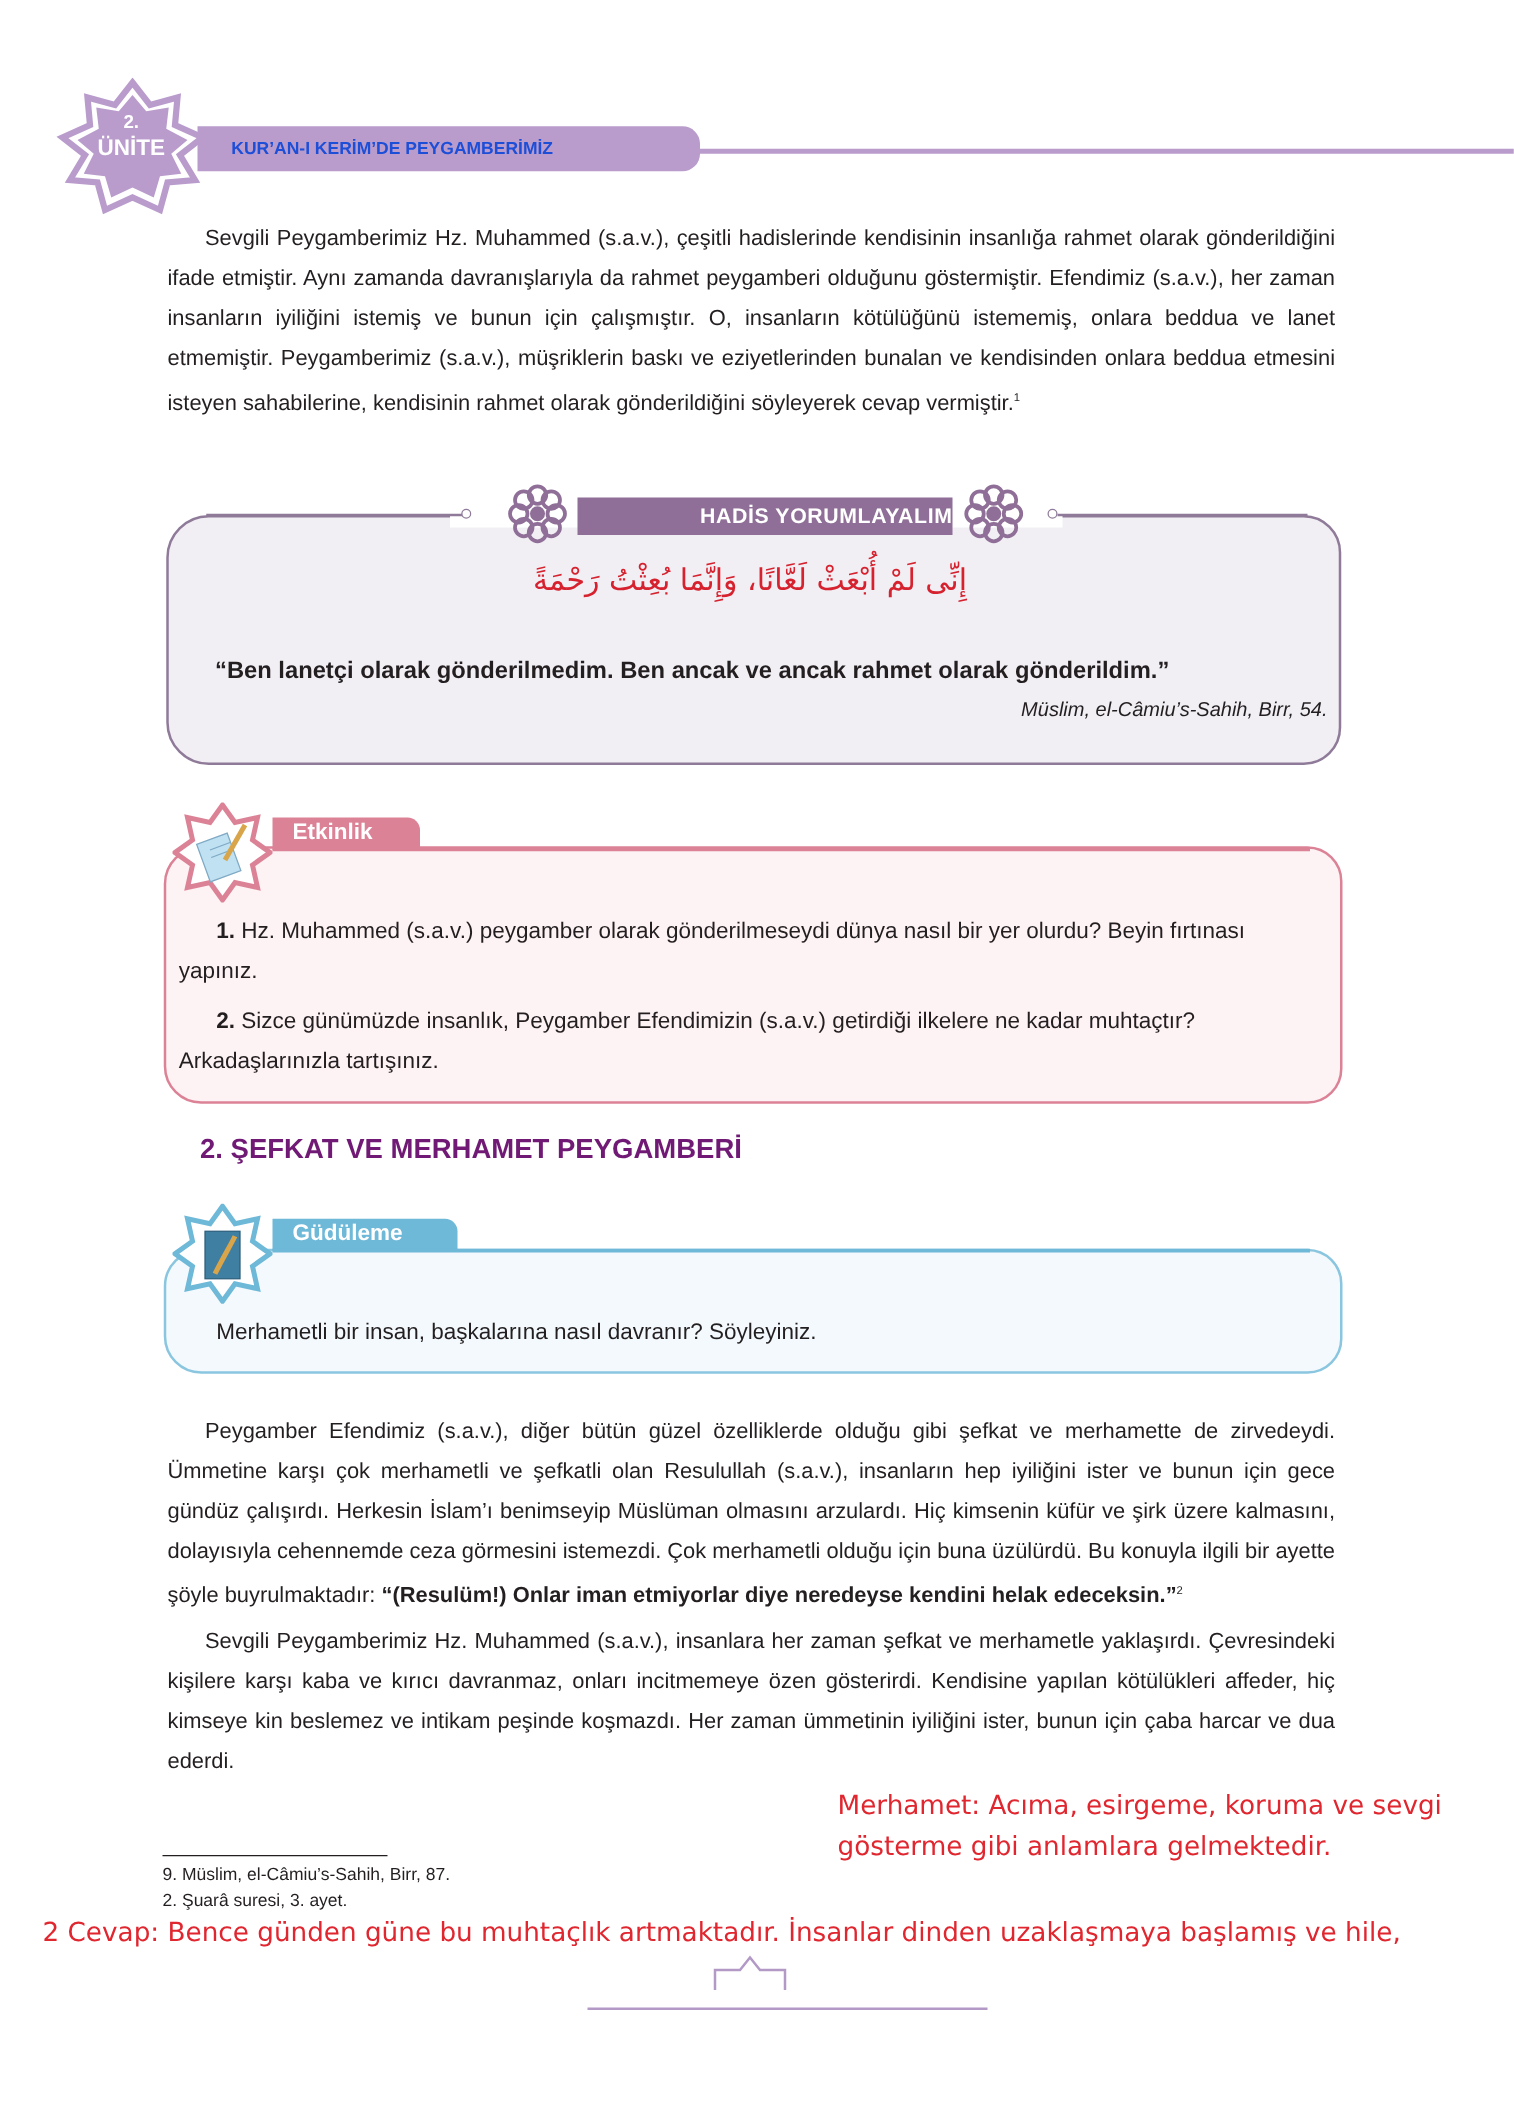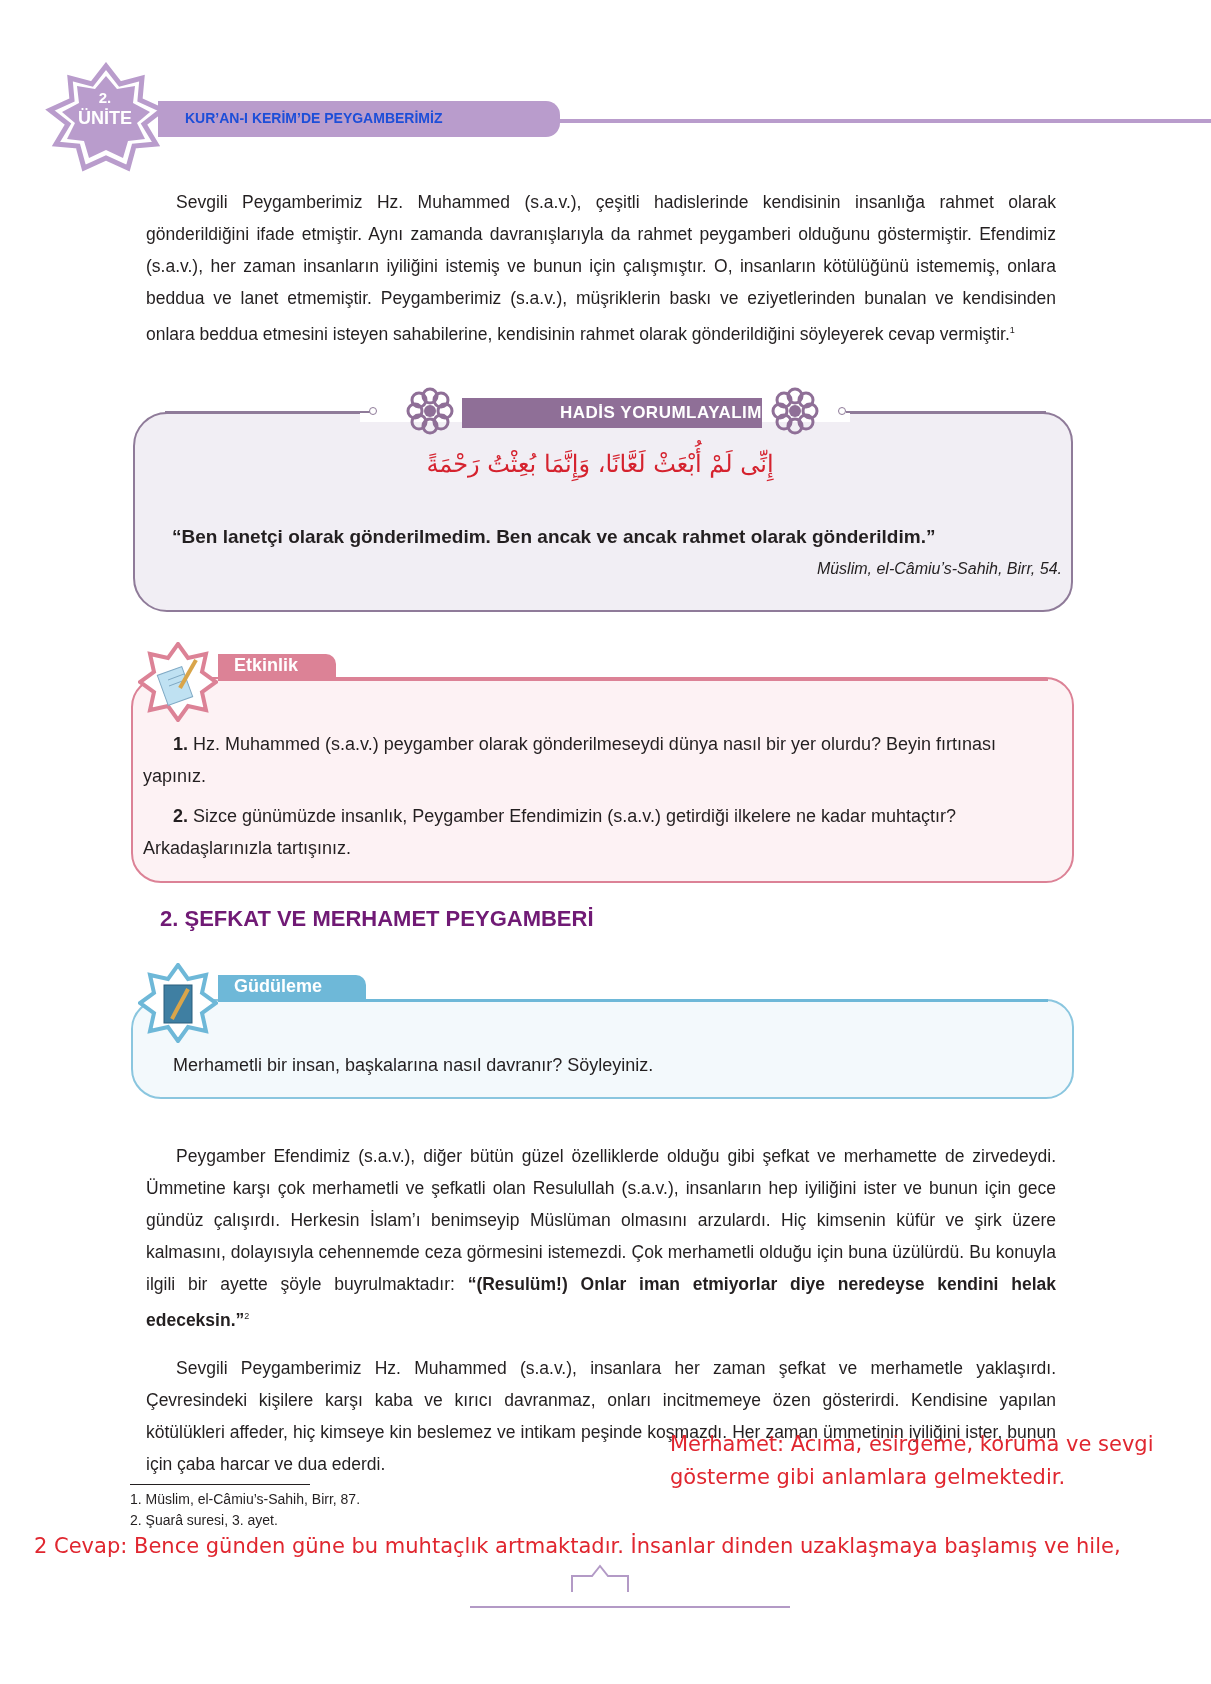--- a/index.html
+++ b/index.html
@@ -12,21 +12,21 @@
   .unit-num { left: 74px; top: 90px; width: 62px; text-align: center; color: #fff;
               font-weight: bold; font-size: 15px; line-height: 15px; }
   .unit-label { left: 68px; top: 108px; width: 74px; text-align: center; color: #fff;
                 font-weight: bold; font-size: 18px; line-height: 20px; }
   .unit-tab { left: 158px; top: 101px; width: 402px; height: 36px; background: #b99ccc;
               border-radius: 0 14px 14px 0; }
   .unit-title { left: 185px; top: 110px; color: #1d4ed8; font-weight: bold; font-size: 14px; }
   .unit-line { left: 558px; top: 119px; width: 653px; height: 4px; background: #b99ccc; }
 
   .para { left: 130px; width: 942px; font-size: 17.5px; line-height: 32px; text-align: justify; }
-  .para p { margin: 16px; text-indent: 30px; }
+  .para p { margin: 4px; text-indent: 30px; }
   .sup { font-size: 9px; vertical-align: super; }
 
   
   .hadis-box { left: 133px; top: 412px; width: 940px; height: 200px; background: #f1eef4;
                border: 2px solid #8f7b99; border-radius: 34px 30px 30px 34px; box-sizing: border-box; }
   .hadis-mask { left: 360px; top: 400px; width: 490px; height: 22px; background: #fff; }
   .hadis-tab { left: 462px; top: 398px; width: 300px; height: 30px; background: #8f6f97; }
   .hadis-title { left: 462px; top: 398px; width: 300px; height: 30px; line-height: 30px; text-align: right;
                  color: #fff; font-weight: bold; font-size: 17px; letter-spacing: 0.5px; }
   .rosette { width: 50px; height: 50px; }
@@ -153,21 +153,21 @@
 </svg>
 <div class="abs gud-text">Merhametli bir insan, başkalarına nasıl davranır? Söyleyiniz.</div>
 
 <div class="abs para" style="top:1124px;">
   <p><span>Peygamber Efendimiz (s.a.v.), diğer bütün güzel özelliklerde olduğu gibi şefkat ve merhamette de zirvedeydi. Ümmetine karşı çok merhametli ve şefkatli olan Resulullah (s.a.v.), insanların hep iyiliğini ister ve bunun için gece gündüz çalışırdı. Herkesin İslam’ı benimseyip Müslüman olmasını arzulardı. Hiç kimsenin küfür ve şirk üzere kalmasını, dolayısıyla cehennemde ceza görmesini istemezdi. Çok merhametli olduğu için buna üzülürdü. Bu konuyla ilgili bir ayette şöyle buyrulmaktadır: </span><b>“(Resulüm!) Onlar iman etmiyorlar diye neredeyse kendini helak edeceksin.”</b><span class="sup">2</span></p>
   <p style="margin-top:4px;"><span>Sevgili Peygamberimiz Hz. Muhammed (s.a.v.), insanlara her zaman şefkat ve merhametle yaklaşırdı. Çevresindeki kişilere karşı kaba ve kırıcı davranmaz, onları incitmemeye özen gösterirdi. Kendisine yapılan kötülükleri affeder, hiç kimseye kin beslemez ve intikam peşinde koşmazdı. Her zaman ümmetinin iyiliğini ister, bunun için çaba harcar ve dua ederdi.</span></p>
 </div>
 
 <div class="abs foot-rule"></div>
 <div class="abs footnotes">
-  <div>1. Müslim, el-Câmiu’s-Sahih, Birr, 87.</div>
+  <div>9. Müslim, el-Câmiu’s-Sahih, Birr, 87.</div>
   <div>2. Şuarâ suresi, 3. ayet.</div>
 </div>
 
 <div class="abs note note1">
   <div>Merhamet: Acıma, esirgeme, koruma ve sevgi</div>
   <div>gösterme gibi anlamlara gelmektedir.</div>
 </div>
 <svg class="abs page-tab" viewBox="0 0 60 32">
   <polyline points="2,30 2,14 22,14 30,4 38,14 58,14 58,30" fill="none" stroke="#b39ac6" stroke-width="2"></polyline>
 </svg>

